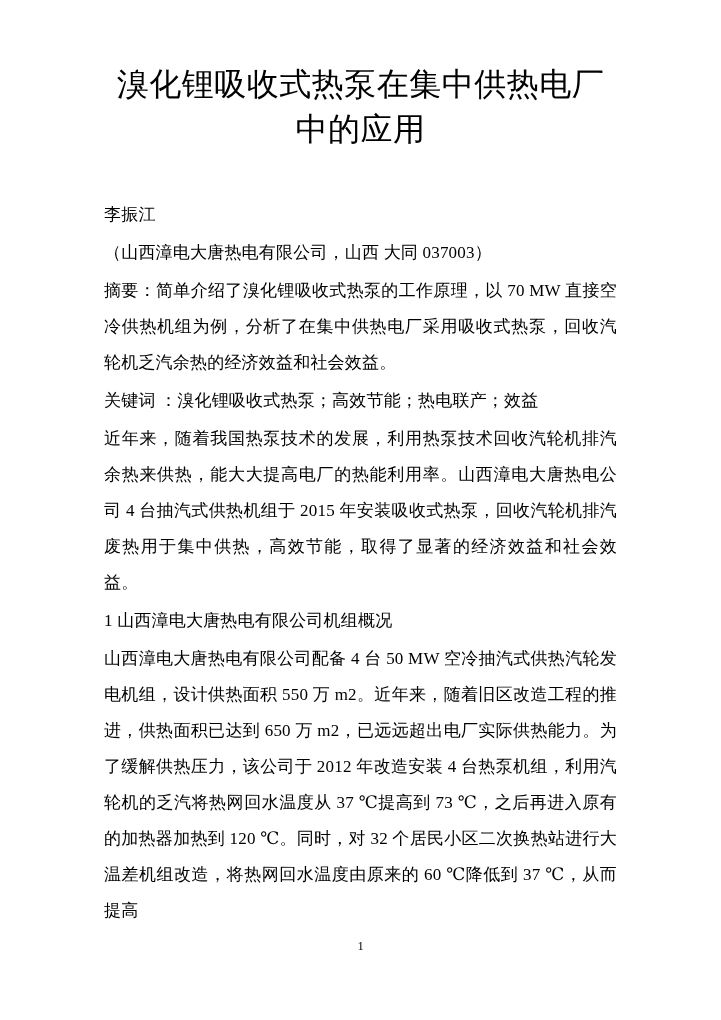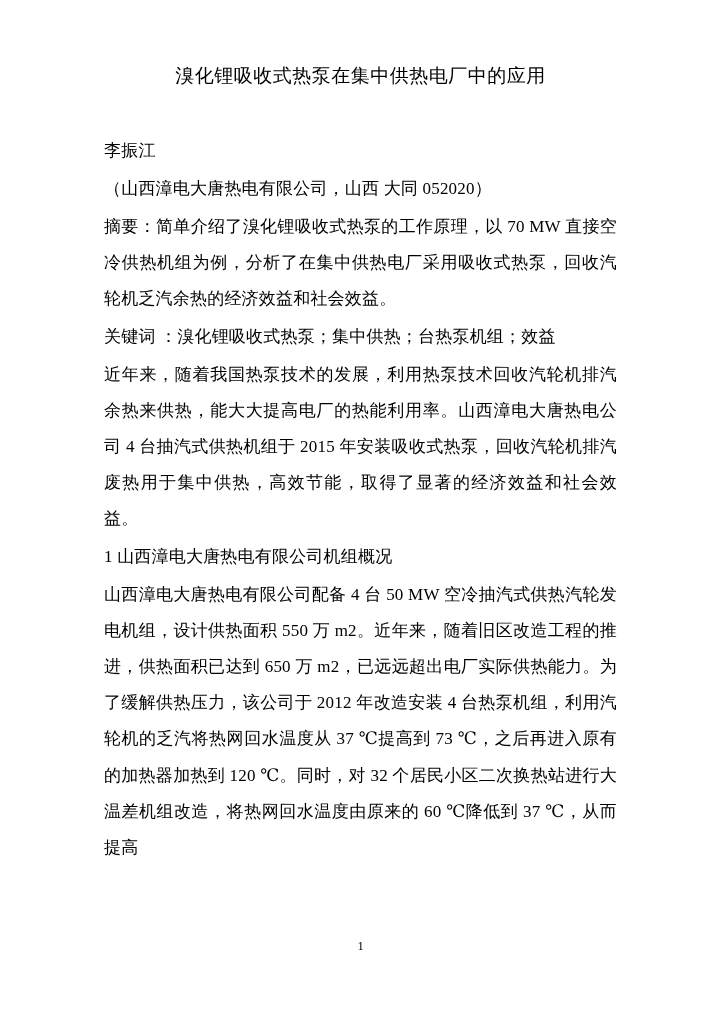--- a/index.html
+++ b/index.html
@@ -17,21 +17,21 @@
   }
   .page {
     box-sizing: border-box;
     width: 721px;
     height: 1020px;
     padding: 62px 104px 0 104px;
     position: relative;
   }
   .doc-title {
     font-family: "DejaVu Sans", "Liberation Sans", sans-serif;
-    font-size: 19px;
+    font-size: 32px;
     line-height: 1.42;
     text-align: center;
     font-weight: normal;
     margin: 0;
     padding: 0 8px;
     letter-spacing: 0.5px;
   }
   .body-block {
     margin-top: 44px;
   }
@@ -61,25 +61,25 @@
 <body>
 
 <div class="page">
 
   <h1 class="doc-title">溴化锂吸收式热泵在集中供热电厂中的应用</h1>
 
   <div class="body-block">
 
     <p class="para first">李振江</p>
 
-    <p class="para">（山西漳电大唐热电有限公司，山西 大同 052020）</p>
+    <p class="para">（山西漳电大唐热电有限公司，山西 大同 037003）</p>
 
     <p class="para">摘要：简单介绍了溴化锂吸收式热泵的工作原理，以 70 MW 直接空冷供热机组为例，分析了在集中供热电厂采用吸收式热泵，回收汽轮机乏汽余热的经济效益和社会效益。</p>
 
-    <p class="para">关键词    ：溴化锂吸收式热泵；集中供热；台热泵机组；效益</p>
+    <p class="para">关键词    ：溴化锂吸收式热泵；高效节能；热电联产；效益</p>
 
 
     <p class="para">近年来，随着我国热泵技术的发展，利用热泵技术回收汽轮机排汽余热来供热，能大大提高电厂的热能利用率。山西漳电大唐热电公司 4 台抽汽式供热机组于 2015 年安装吸收式热泵，回收汽轮机排汽废热用于集中供热，高效节能，取得了显著的经济效益和社会效益。</p>
 
     <p class="para">1 山西漳电大唐热电有限公司机组概况</p>
 
     <p class="para">山西漳电大唐热电有限公司配备 4 台 50 MW 空冷抽汽式供热汽轮发电机组，设计供热面积 550 万 m2。近年来，随着旧区改造工程的推进，供热面积已达到 650 万 m2，已远远超出电厂实际供热能力。为了缓解供热压力，该公司于 2012 年改造安装 4 台热泵机组，利用汽轮机的乏汽将热网回水温度从 37 ℃提高到 73 ℃，之后再进入原有的加热器加热到 120 ℃。同时，对 32 个居民小区二次换热站进行大温差机组改造，将热网回水温度由原来的 60 ℃降低到 37 ℃，从而提高</p>
 
   </div>
 

